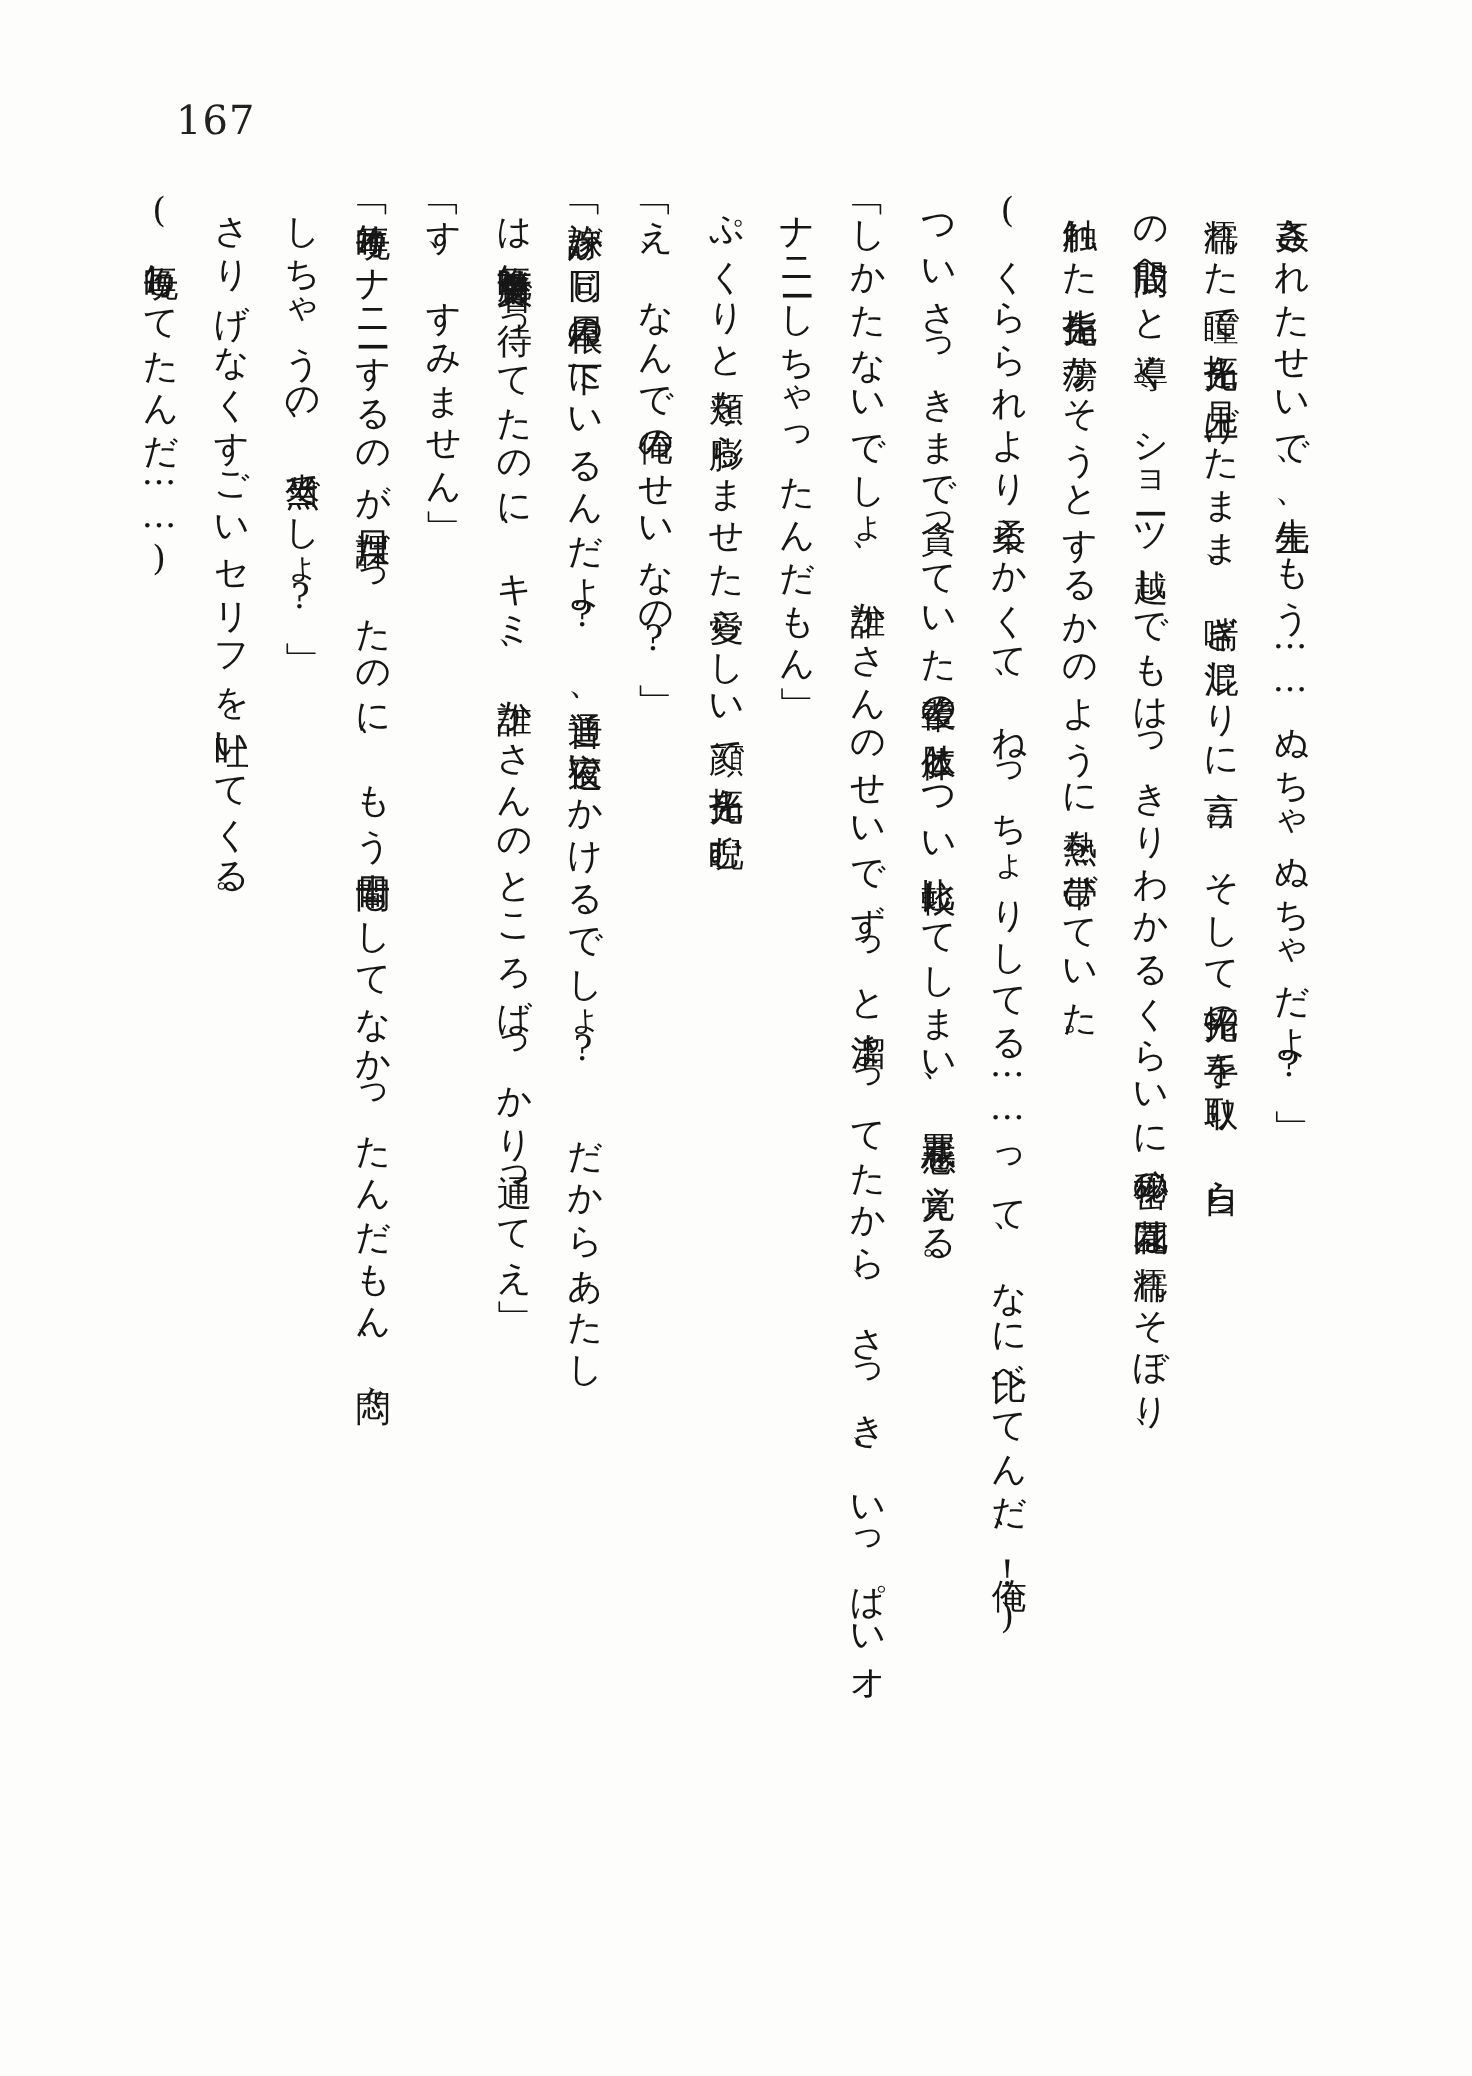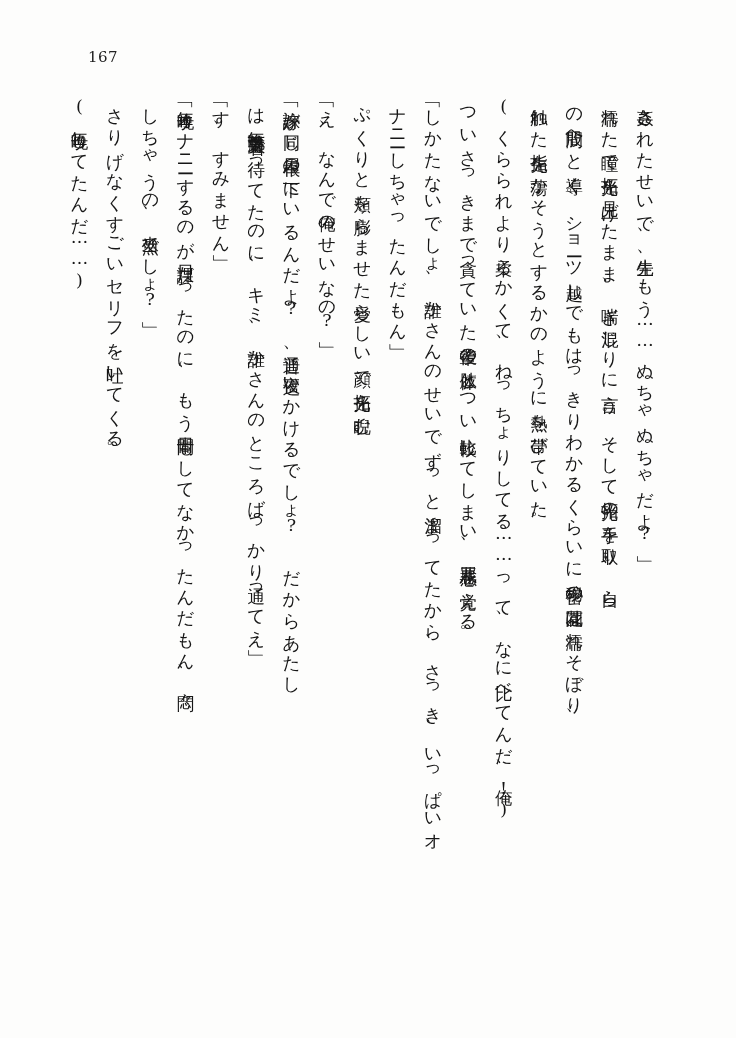--- a/index.html
+++ b/index.html
@@ -13,21 +13,21 @@
     height: 1038px;
     background: #fdfdfc;
     overflow: hidden;
     font-family: "DejaVu Serif", "Liberation Serif", serif;
     color: #1a1a1a;
   }
   .page-number {
     position: absolute;
     top: 48px;
     left: 88px;
-    font-size: 15px;
+    font-size: 20px;
     letter-spacing: 0.5px;
     color: #222;
     font-family: "DejaVu Serif", "Liberation Serif", serif;
   }
   .body-text {
     position: absolute;
     top: 96px;
     right: 74px;
     height: 870px;
     width: 560px;

